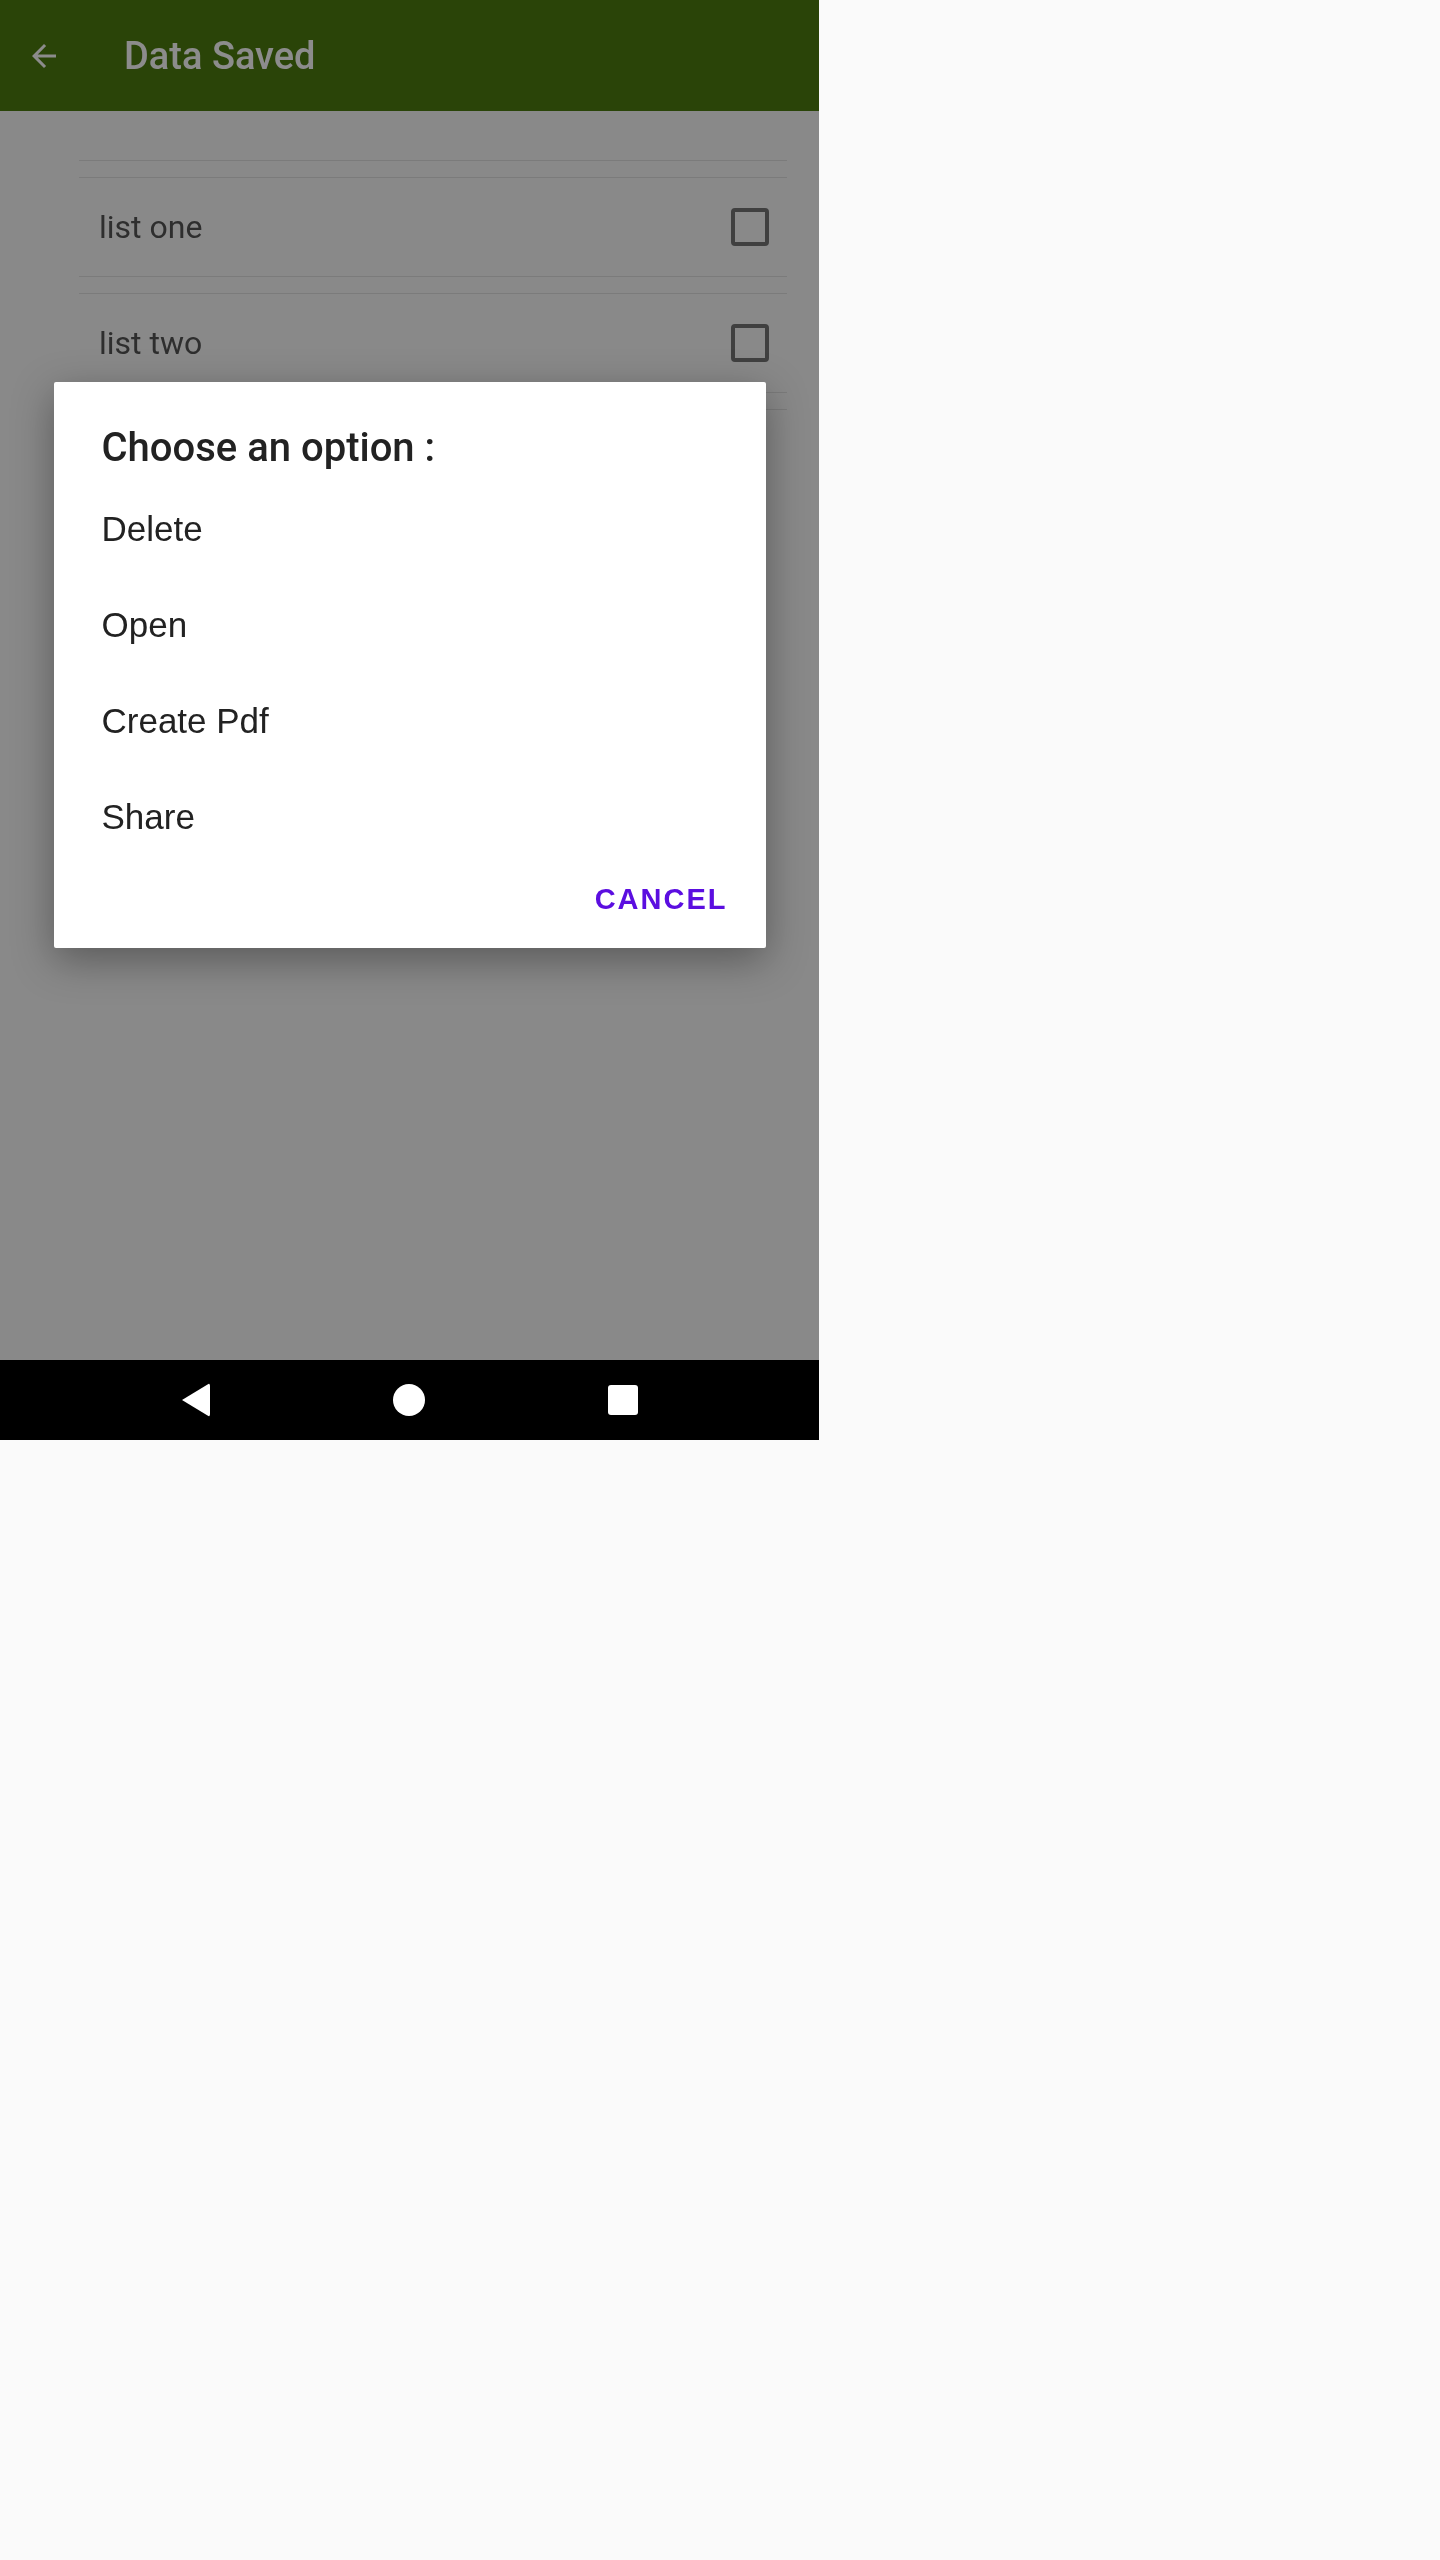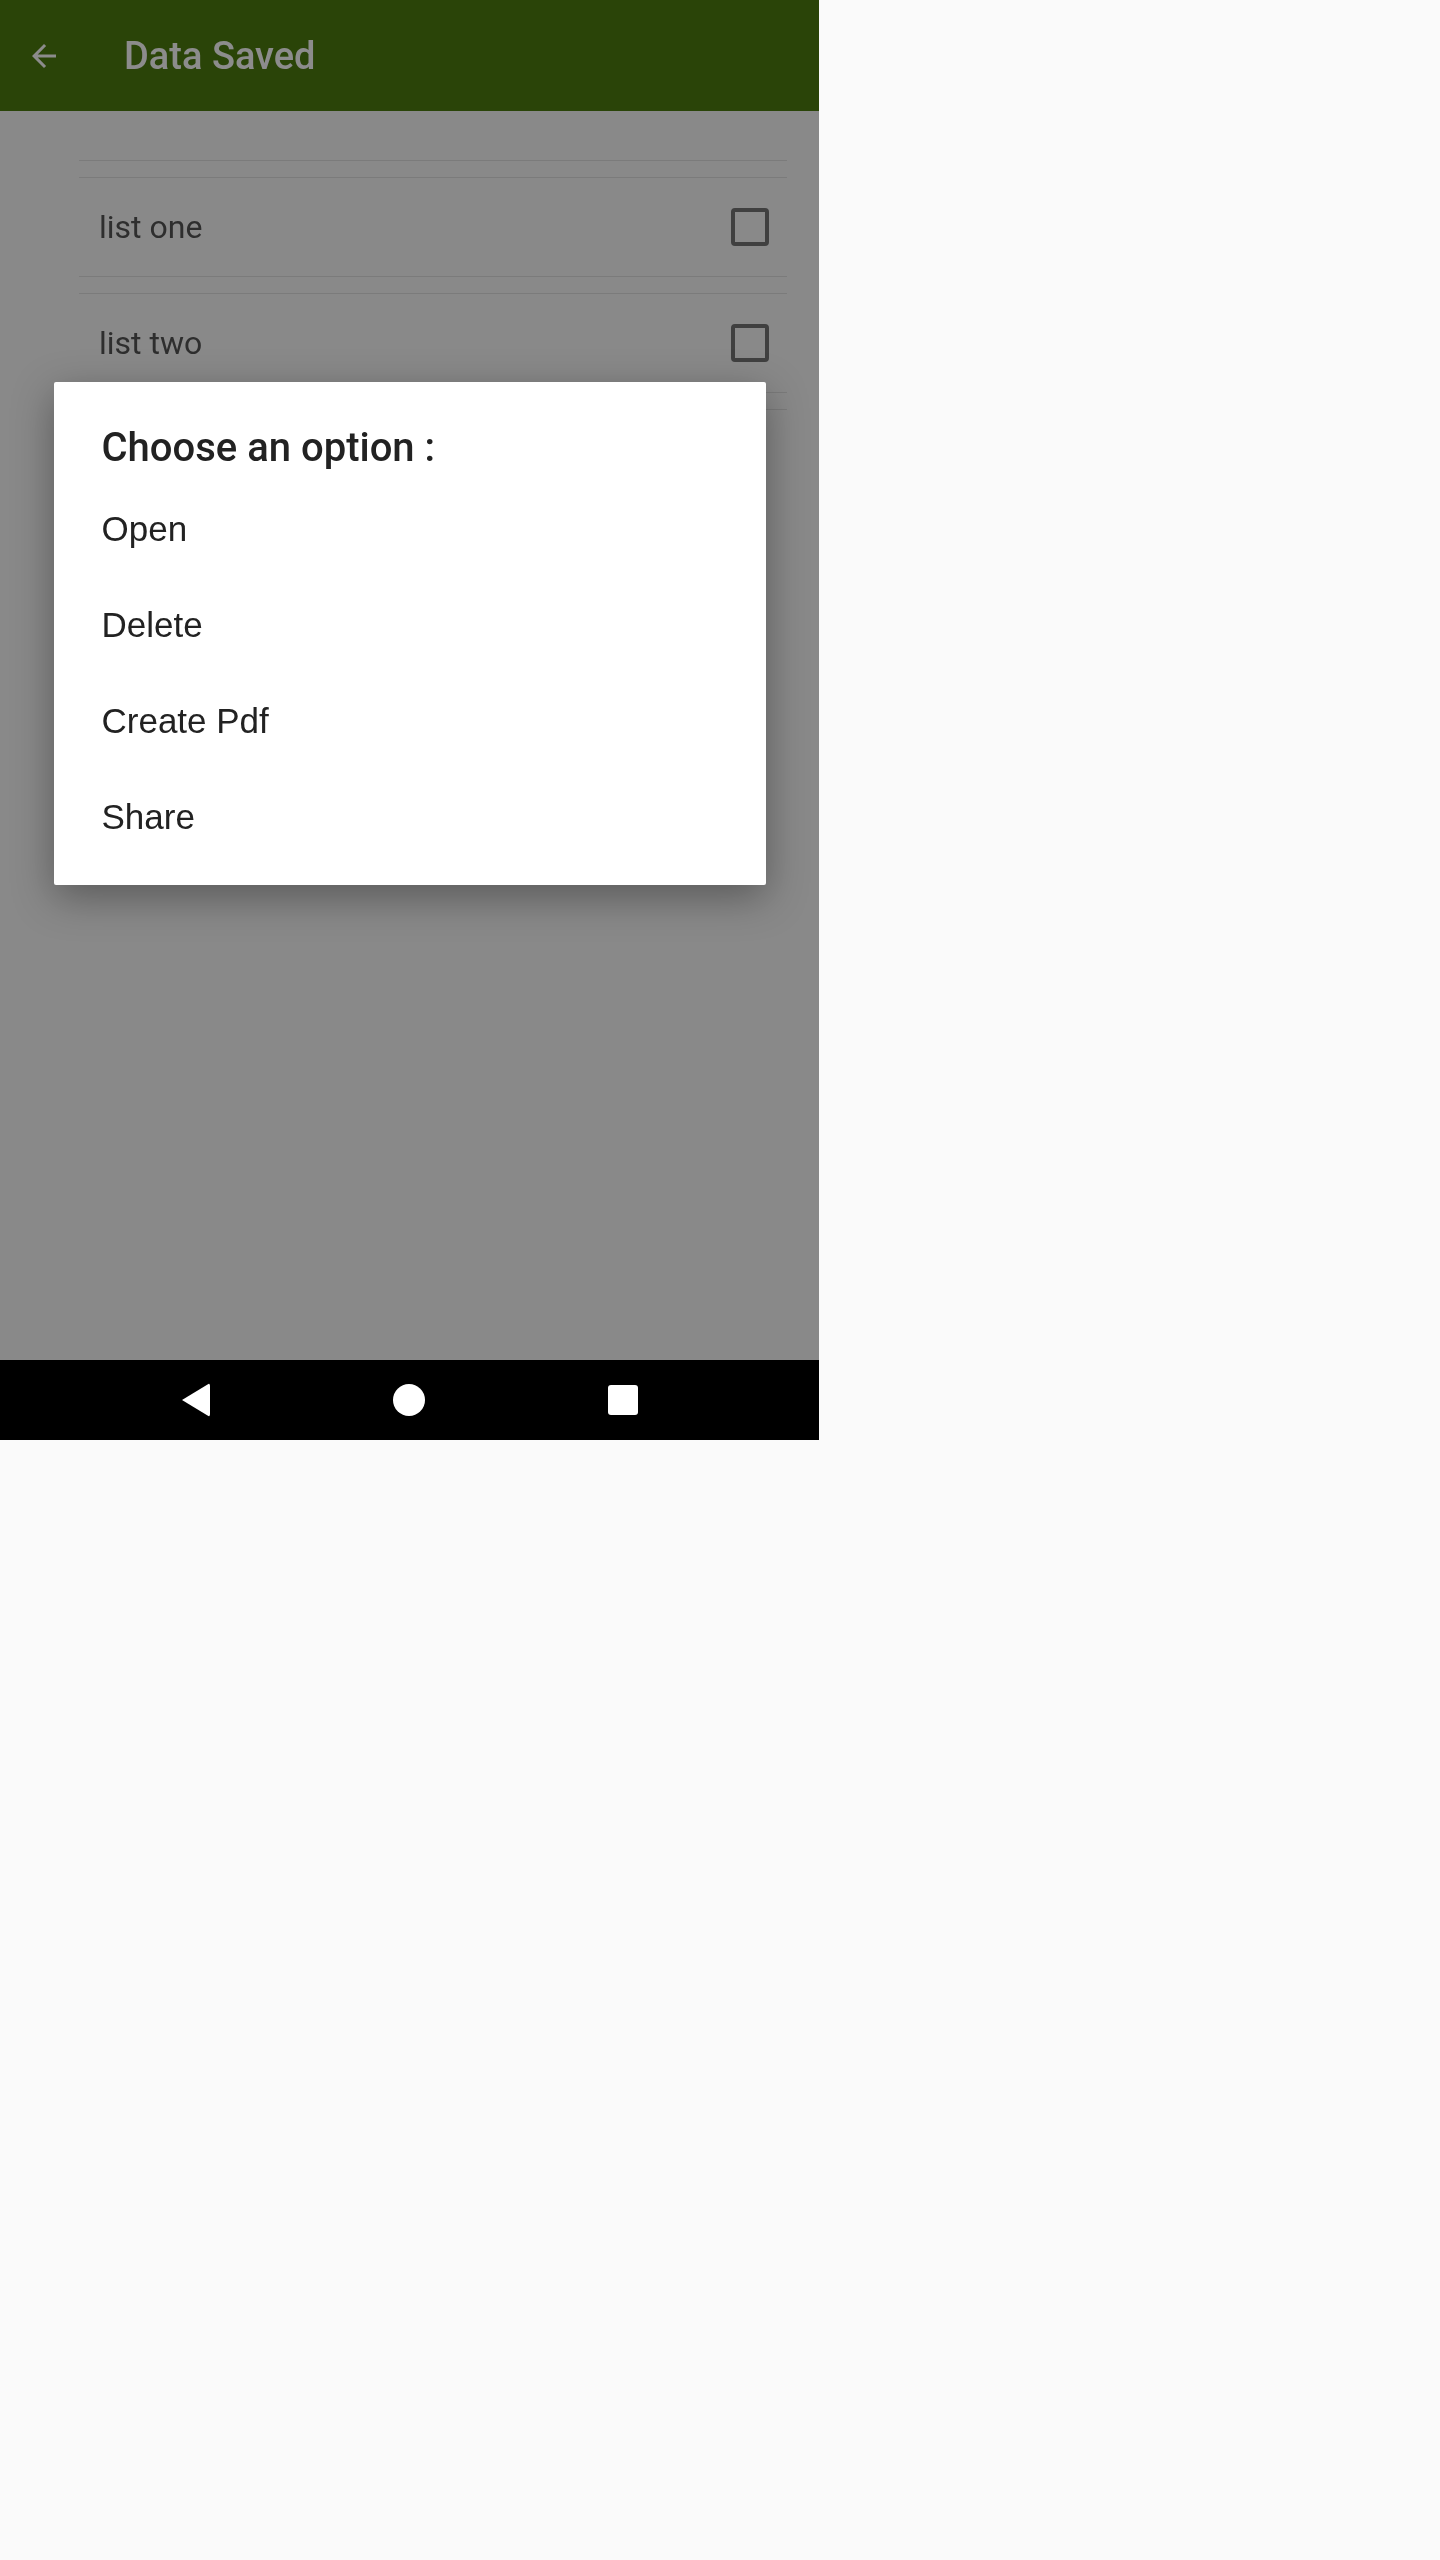--- a/index.html
+++ b/index.html
@@ -219,24 +219,27 @@
     <hr class="divider-thin">
     <div class="divider-gap"></div>
     <hr class="divider-thin">
   </div>
 </div>
 
 <div class="overlay">
   <div class="dialog">
     <div class="dialog-title">Choose an option :</div>
     <div class="dialog-options">
+      <button class="dialog-option">Delete</button>
       <button class="dialog-option">Open</button>
-      <button class="dialog-option">Delete</button>
       <button class="dialog-option">Create Pdf</button>
       <button class="dialog-option">Share</button>
+    </div>
+    <div class="dialog-actions">
+      <button class="cancel-btn">CANCEL</button>
     </div>
   </div>
 </div>
 
 <div class="nav-bar">
   <div class="nav-btn">
     <div class="nav-triangle"></div>
   </div>
   <div class="nav-btn">
     <div class="nav-circle"></div>

